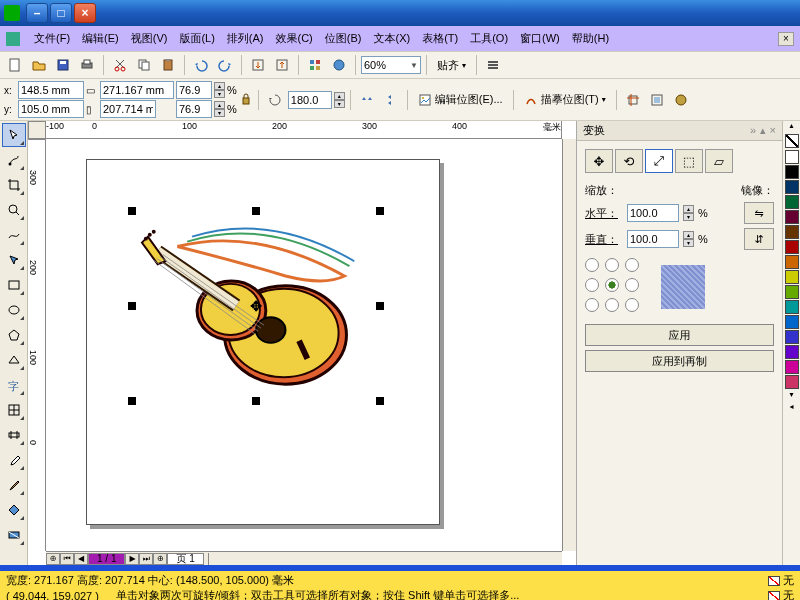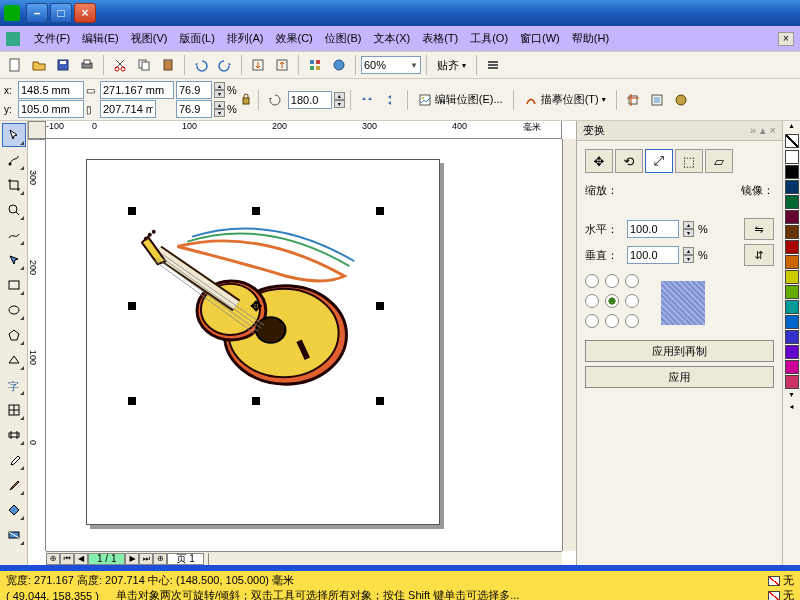--- a/index.html
+++ b/index.html
@@ -50,23 +50,23 @@
 .page-nav { display: flex; align-items: center; height: 14px; }
 .page-nav-btn { width: 14px; height: 12px; border: 1px solid #888; background: #e8e4d8; font-size: 8px; display: flex; align-items: center; justify-content: center; }
 .page-tab { padding: 0 8px; height: 12px; border: 1px solid #888; background: #fff; font-size: 10px; display: flex; align-items: center; }
 .docker { width: 206px; background: #f5f3e9; border-left: 1px solid #aaa; display: flex; flex-direction: column; }
 .docker-title { height: 20px; background: #e8e4d8; display: flex; align-items: center; padding: 0 6px; font-size: 11px; border-bottom: 1px solid #c0bcb0; }
 .docker-title .dt-controls { margin-left: auto; display: flex; gap: 4px; font-size: 10px; color: #888; }
 .docker-body { padding: 8px; flex: 1; }
 .docker-tabs { display: flex; gap: 2px; margin-bottom: 10px; }
 .docker-tab { width: 28px; height: 24px; border: 1px solid #999; background: #ece9d8; display: flex; align-items: center; justify-content: center; font-size: 13px; }
 .docker-tab.active { background: #fff; border: 1px solid #316ac5; }
-.docker-labels { display: flex; margin-bottom: 20px; }
+.docker-labels { display: flex; margin-bottom: 4px; }
 .docker-row { display: flex; align-items: center; margin-bottom: 4px; gap: 4px; }
-.docker-label { width: 38px; }
+.docker-label { width: 38px; text-decoration: underline; }
 .docker-input { width: 52px; height: 18px; border: 1px solid #7b9ebd; background: white; padding: 0 2px; }
 .mirror-btn { width: 30px; height: 22px; border: 1px solid #999; background: #ece9d8; display: flex; align-items: center; justify-content: center; }
 .check-row { display: flex; align-items: center; margin: 12px 0; }
 .anchor-grid { display: flex; gap: 18px; align-items: center; margin: 8px 0; }
 .anchor-radios { display: grid; grid-template-columns: repeat(3, 18px); grid-template-rows: repeat(3, 18px); gap: 2px; }
 .anchor-radio { width: 14px; height: 14px; border: 1px solid #888; border-radius: 50%; background: #fff; }
 .anchor-radio.sel { background: radial-gradient(circle, #3a8020 40%, #fff 45%); }
 .anchor-preview { width: 44px; height: 44px; background: repeating-linear-gradient(45deg, #8090d0 0 2px, #a0b0e0 2px 4px); }
 .docker-btn { display: block; width: 100%; height: 22px; border: 1px solid #888; background: #ece9d8; margin: 4px 0; }
 .color-palette { width: 18px; background: #f5f3e9; display: flex; flex-direction: column; border-left: 1px solid #c0bcb0; }
@@ -413,21 +413,21 @@
 
   <div class="canvas-area">
     <div class="ruler-corner"></div>
     <div class="ruler-h">
       <span class="ruler-tick" style="left:0px">-100</span>
       <span class="ruler-tick" style="left:46px">0</span>
       <span class="ruler-tick" style="left:136px">100</span>
       <span class="ruler-tick" style="left:226px">200</span>
       <span class="ruler-tick" style="left:316px">300</span>
       <span class="ruler-tick" style="left:406px">400</span>
-      <span class="ruler-tick" style="right:20px">毫米</span>
+      <span class="ruler-tick" style="right:0">毫米</span>
     </div>
     <div class="ruler-v">
       <span class="ruler-tick" style="top:30px;writing-mode:vertical-rl">300</span>
       <span class="ruler-tick" style="top:120px;writing-mode:vertical-rl">200</span>
       <span class="ruler-tick" style="top:210px;writing-mode:vertical-rl">100</span>
       <span class="ruler-tick" style="top:300px;writing-mode:vertical-rl">0</span>
     </div>
     <div class="canvas-viewport">
       <div class="page-shadow"></div>
       <div class="page"></div>
@@ -462,21 +462,21 @@
         <div class="sel-handle" style="bottom:-4px;right:-4px"></div>
         <div class="sel-center">✥</div>
       </div>
     </div>
     <div class="scroll-v"></div>
     <div class="scroll-h">
       <div class="page-nav">
         <div class="page-nav-btn">⊕</div>
         <div class="page-nav-btn">⏮</div>
         <div class="page-nav-btn">◀</div>
-        <div class="page-tab" style="background:#86efac">1 / 1</div>
+        <div class="page-tab" style="background:#a21caf">1 / 1</div>
         <div class="page-nav-btn">▶</div>
         <div class="page-nav-btn">⏭</div>
         <div class="page-nav-btn">⊕</div>
         <div class="page-tab">页 1</div>
       </div>
       <div style="flex:1;border-left:1px solid #888;height:12px;margin-left:4px"></div>
     </div>
   </div>
 
   <div class="docker">
@@ -529,22 +529,22 @@
             <div class="anchor-radio"></div>
           <div class="anchor-radio"></div>
             <div class="anchor-radio sel"></div>
             <div class="anchor-radio"></div>
           <div class="anchor-radio"></div>
             <div class="anchor-radio"></div>
             <div class="anchor-radio"></div>
         </div>
         <div class="anchor-preview"></div>
       </div>
+      <button class="docker-btn">应用</button>
       <button class="docker-btn">应用到再制</button>
-      <button class="docker-btn">应用</button>
     </div>
   </div>
 
   <div class="color-palette">
     <div class="color-arrow">▴</div>
     <div class="color-swatch" style="background:#fff;position:relative">
         <div style="position:absolute;inset:0;background:linear-gradient(45deg,transparent 45%,#000 45% 55%,transparent 55%)"></div>
       </div>
     <div id="palette-swatches">
         <div class="color-swatch" style="background: rgb(255, 255, 255);"></div>
@@ -572,21 +572,21 @@
 <div class="status-bar">
   <div style="flex:1">
     <div class="status-row">
       <span class="status-text">宽度: 271.167 高度: 207.714 中心: (148.500, 105.000) 毫米</span>
       <div class="fill-indicator">
           <div class="fill-box none"></div>
           <span>无</span>
         </div>
     </div>
     <div class="status-row">
-      <span style="width:110px">( 49.044, 158.355 )</span>
+      <span style="width:110px">( 49.044, 159.027 )</span>
       <span class="status-text">单击对象两次可旋转/倾斜；双击工具可选择所有对象；按住 Shift 键单击可选择多...</span>
       <div class="fill-indicator">
           <div class="fill-box none"></div>
           <span>无</span>
         </div>
     </div>
   </div>
 </div>
 
 </body></html>

